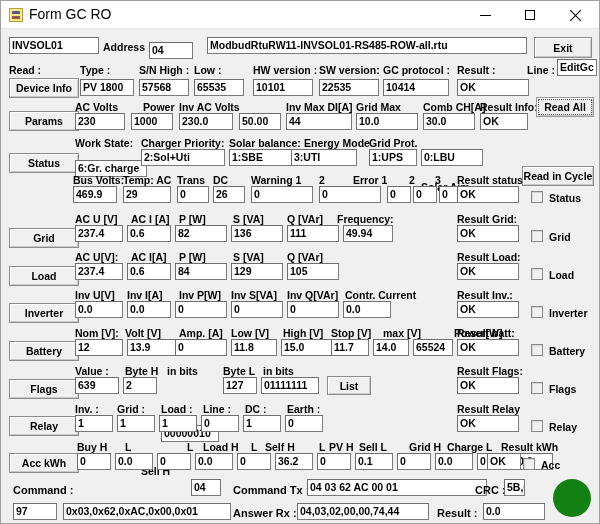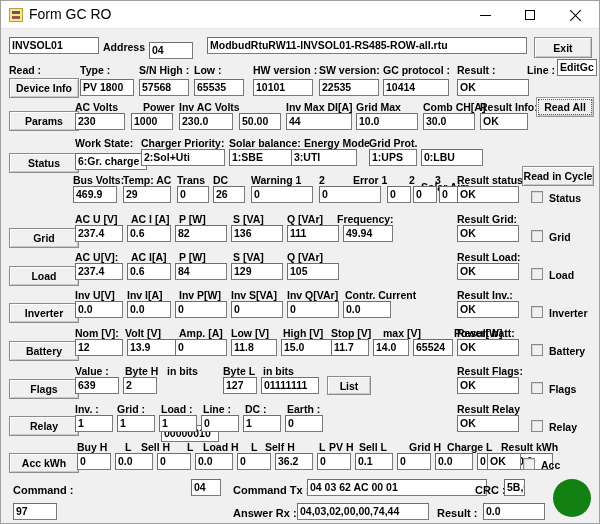--- a/index.html
+++ b/index.html
@@ -185,21 +185,21 @@
   <div class="btn dotted" style="left:535px; top:96px; width:58px; height:20px;">Read All</div>
 
   <div class="lbl" style="left:74px; top:136px;">Work State:</div>
   <div class="lbl" style="left:140px; top:136px;">Charger Priority:</div>
   <div class="lbl" style="left:228px; top:136px;">Solar balance:</div>
   <div class="lbl" style="left:303px; top:136px;">Energy Mode</div>
   <div class="lbl" style="left:368px; top:136px;">Grid Prot.</div>
   <div class="lbl" style="left:420px; top:136px;margin-top:44px;">Solar Aim</div>
 
   <div class="btn" style="left:8px; top:152px; width:70px; height:20px;">Status</div>
-  <div class="fld" style="left:74px; top:152px; width:72px;">6:Gr. charge</div>
+  <div class="fld" style="left:74px; top:159px; width:72px;">6:Gr. charge</div>
   <div class="fld" style="left:140px; top:148px; width:84px;">2:Sol+Uti</div>
   <div class="fld" style="left:228px; top:148px; width:72px;">1:SBE</div>
   <div class="fld" style="left:290px; top:148px; width:66px;">3:UTI</div>
   <div class="fld" style="left:368px; top:148px; width:48px;">1:UPS</div>
   <div class="fld" style="left:420px; top:148px; width:62px;">0:LBU</div>
 
   <div class="lbl" style="left:72px; top:173px;">Bus Volts:</div>
   <div class="lbl" style="left:122px; top:173px;">Temp: AC</div>
   <div class="lbl" style="left:176px; top:173px;">Trans</div>
   <div class="lbl" style="left:212px; top:173px;">DC</div>
@@ -335,21 +335,21 @@
   <div class="fld" style="left:158px; top:414px; width:38px;">1</div>
   <div class="fld" style="left:200px; top:414px; width:38px;">0</div>
   <div class="fld" style="left:242px; top:414px; width:38px;">1</div>
   <div class="fld" style="left:284px; top:414px; width:38px;">0</div>
   <div class="fld" style="left:456px; top:414px; width:62px;">OK</div>
   <div class="cbx" style="left:530px; top:419px;"></div>
   <div class="cbxlbl" style="left:548px; top:420px;">Relay</div>
 
   <div class="lbl" style="left:76px; top:440px;">Buy H</div>
   <div class="lbl" style="left:124px; top:440px;">L</div>
-  <div class="lbl" style="left:140px; top:440px;text-align:center;">Sell H</div>
+  <div class="lbl" style="left:140px; top:464px;text-align:center;">Sell H</div>
   <div class="lbl" style="left:186px; top:440px;">L</div>
   <div class="lbl" style="left:202px; top:440px;">Load H</div>
   <div class="lbl" style="left:250px; top:440px;">L</div>
   <div class="lbl" style="left:264px; top:440px;">Self  H</div>
   <div class="lbl" style="left:318px; top:440px;">L</div>
   <div class="lbl" style="left:328px; top:440px;text-align:center;">PV H</div>
   <div class="lbl" style="left:358px; top:440px;">Sell   L</div>
   <div class="lbl" style="left:408px; top:440px;">Grid H</div>
   <div class="lbl" style="left:446px; top:440px;">Charge L</div>
   <div class="lbl" style="left:500px; top:440px;">Result kWh</div>
@@ -374,20 +374,21 @@
   <div class="fld" style="left:486px; top:452px; width:34px; background:#ffffff;">OK</div>
 
   <div class="lbl" style="left:12px; top:483px; font-size:11px;">Command :</div>
   <div class="fld" style="left:190px; top:478px; width:30px;">04</div>
   <div class="lbl" style="left:232px; top:483px; font-size:11px;">Command Tx :</div>
   <div class="fld" style="left:306px; top:478px; width:180px;">04 03 62 AC 00 01</div>
   <div class="lbl" style="left:474px; top:483px; font-size:11px;">CRC :</div>
   <div class="fld" style="left:503px; top:478px; width:21px;">5B,C6</div>
 
   <div class="fld" style="left:12px; top:502px; width:44px;">97</div>
+  <div class="fld" style="left:62px; top:502px; width:168px;">0x03,0x62,0xAC,0x00,0x01</div>
   <div class="lbl" style="left:232px; top:506px; font-size:11px;">Answer Rx :</div>
   <div class="fld" style="left:296px; top:502px; width:132px;">04,03,02,00,00,74,44</div>
   <div class="lbl" style="left:436px; top:506px; font-size:11px;">Result :</div>
   <div class="fld" style="left:482px; top:502px; width:62px;">0.0</div>
 
   <div class="led" style="left:552px; top:478px;"></div>
 
 </div>
 
 </body></html>

